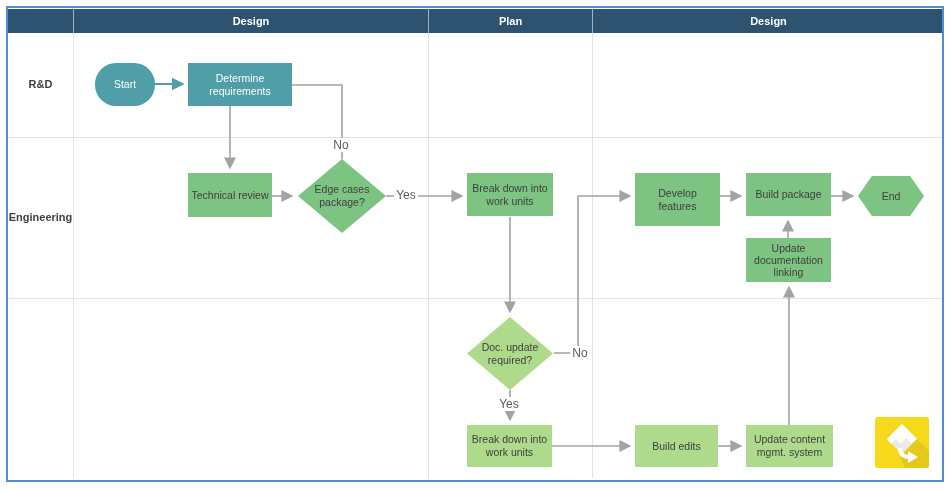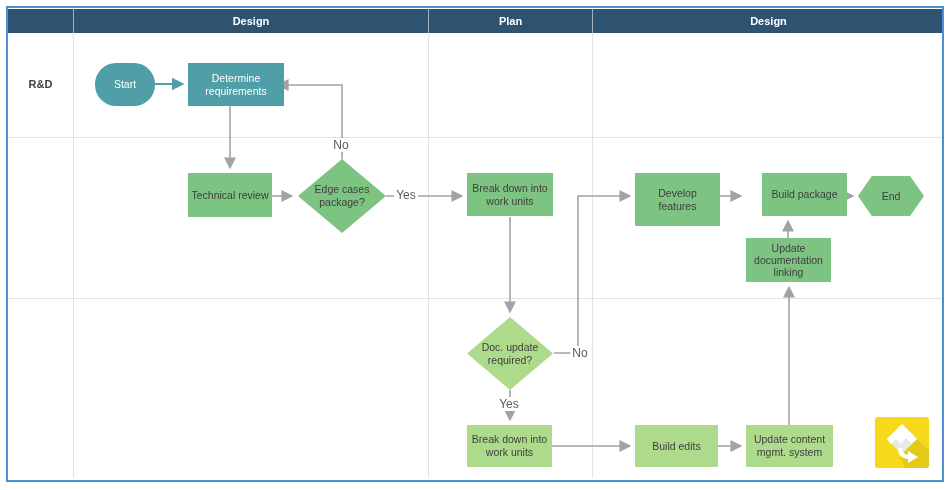--- a/index.html
+++ b/index.html
@@ -43,20 +43,21 @@
   <div class="hdrlabel" style="left:429px;width:163px">Plan</div>
   <div class="hdrlabel" style="left:593px;width:351px">Design</div>
 
   <div class="vline" style="left:73px"></div>
   <div class="vline" style="left:428px"></div>
   <div class="vline" style="left:592px"></div>
   <div class="hline" style="top:137px"></div>
   <div class="hline" style="top:298px"></div>
 
   <div class="lane-label" style="top:33px;height:104px">R&amp;D</div>
+  <div class="lane-label" style="top:137px;height:161px">Engineering</div>
 
   <svg class="connectors">
     <defs>
       <marker id="ag" viewBox="0 0 10 10" refX="8" refY="5" markerWidth="7.5" markerHeight="7.5" orient="auto-start-reverse">
         <path d="M0 0 L10 5 L0 10 z" fill="#A3A3A3"></path>
       </marker>
       <marker id="at" viewBox="0 0 10 10" refX="8" refY="5" markerWidth="6.5" markerHeight="6.5" orient="auto-start-reverse">
         <path d="M0 0 L10 5 L0 10 z" fill="#4F9EA8"></path>
       </marker>
     </defs>
@@ -70,27 +71,27 @@
     <path class="c" d="M720 196 H740" marker-end="url(#ag)"></path>
     <path class="c" d="M831 196 H852" marker-end="url(#ag)"></path>
     <path class="c" d="M788 238 V222" marker-end="url(#ag)"></path>
     <path class="c" d="M789 425 V288" marker-end="url(#ag)"></path>
     <path class="c" d="M510 390 V419" marker-end="url(#ag)"></path>
     <path class="c" d="M552 446 H629" marker-end="url(#ag)"></path>
     <path class="c" d="M718 446 H740" marker-end="url(#ag)"></path>
   </svg>
 
   <div class="node teal stadium" style="left:95px;top:63px;width:60px;height:43px">Start</div>
-  <div class="node teal" style="left:188px;top:63px;width:96px;height:43px">Determine requirements</div>
+  <div class="node teal" style="left:188px;top:63px;width:104px;height:43px">Determine requirements</div>
 
   <div class="node green" style="left:188px;top:173px;width:84px;height:44px">Technical review</div>
   <div class="node green diamond" style="left:298px;top:159px;width:88px;height:74px">Edge cases package?</div>
   <div class="node green" style="left:467px;top:173px;width:86px;height:43px">Break down into work units</div>
   <div class="node green" style="left:635px;top:173px;width:85px;height:53px">Develop features</div>
-  <div class="node green" style="left:762px;top:173px;width:85px;height:43px">Build package</div>
+  <div class="node green" style="left:746px;top:173px;width:85px;height:43px">Build package</div>
   <div class="node green hex" style="left:858px;top:176px;width:66px;height:40px">End</div>
   <div class="node lgreen diamond" style="left:467px;top:317px;width:86px;height:73px">Doc. update required?</div>
 
   <div class="node green" style="left:746px;top:238px;width:85px;height:44px;line-height:1.15">Update documentation linking</div>
   <div class="node lgreen" style="left:467px;top:425px;width:85px;height:42px">Break down into work units</div>
   <div class="node lgreen" style="left:635px;top:425px;width:83px;height:42px">Build edits</div>
   <div class="node lgreen" style="left:746px;top:425px;width:87px;height:42px">Update content mgmt. system</div>
 
   <span class="elabel" style="left:341px;top:145px">No</span>
   <span class="elabel" style="left:406px;top:195px">Yes</span>

